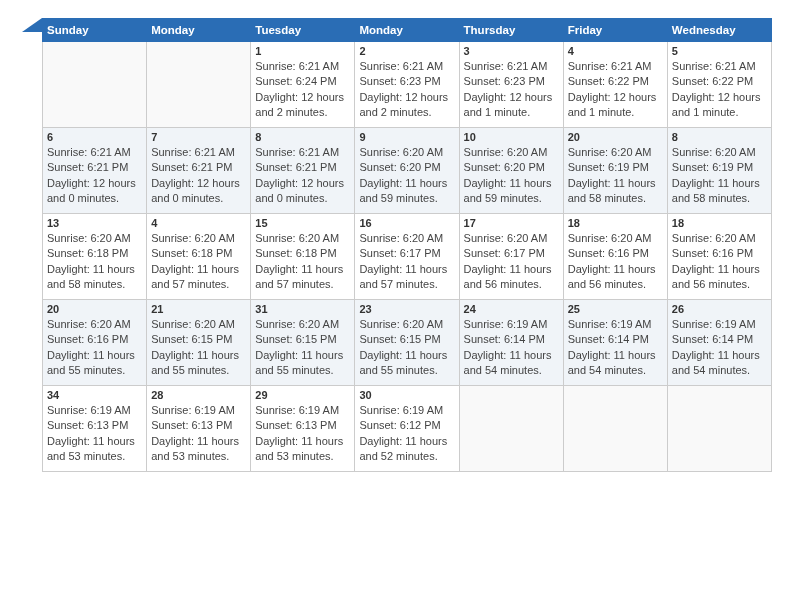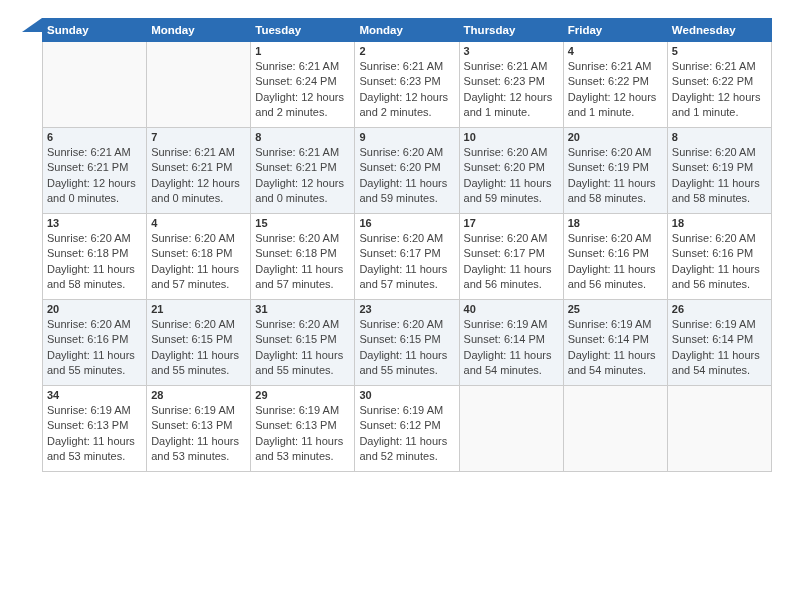--- a/index.html
+++ b/index.html
@@ -310,21 +310,21 @@
 and 55 minutes.</div>
           </td>
           <td>
             <span class="day-number">23</span>
             <div class="day-info" style="white-space: pre-line;">Sunrise: 6:20 AM
 Sunset: 6:15 PM
 Daylight: 11 hours
 and 55 minutes.</div>
           </td>
           <td>
-            <span class="day-number">40</span>
+            <span class="day-number">24</span>
             <div class="day-info" style="white-space: pre-line;">Sunrise: 6:19 AM
 Sunset: 6:14 PM
 Daylight: 11 hours
 and 54 minutes.</div>
           </td>
           <td>
             <span class="day-number">25</span>
             <div class="day-info" style="white-space: pre-line;">Sunrise: 6:19 AM
 Sunset: 6:14 PM
 Daylight: 11 hours

